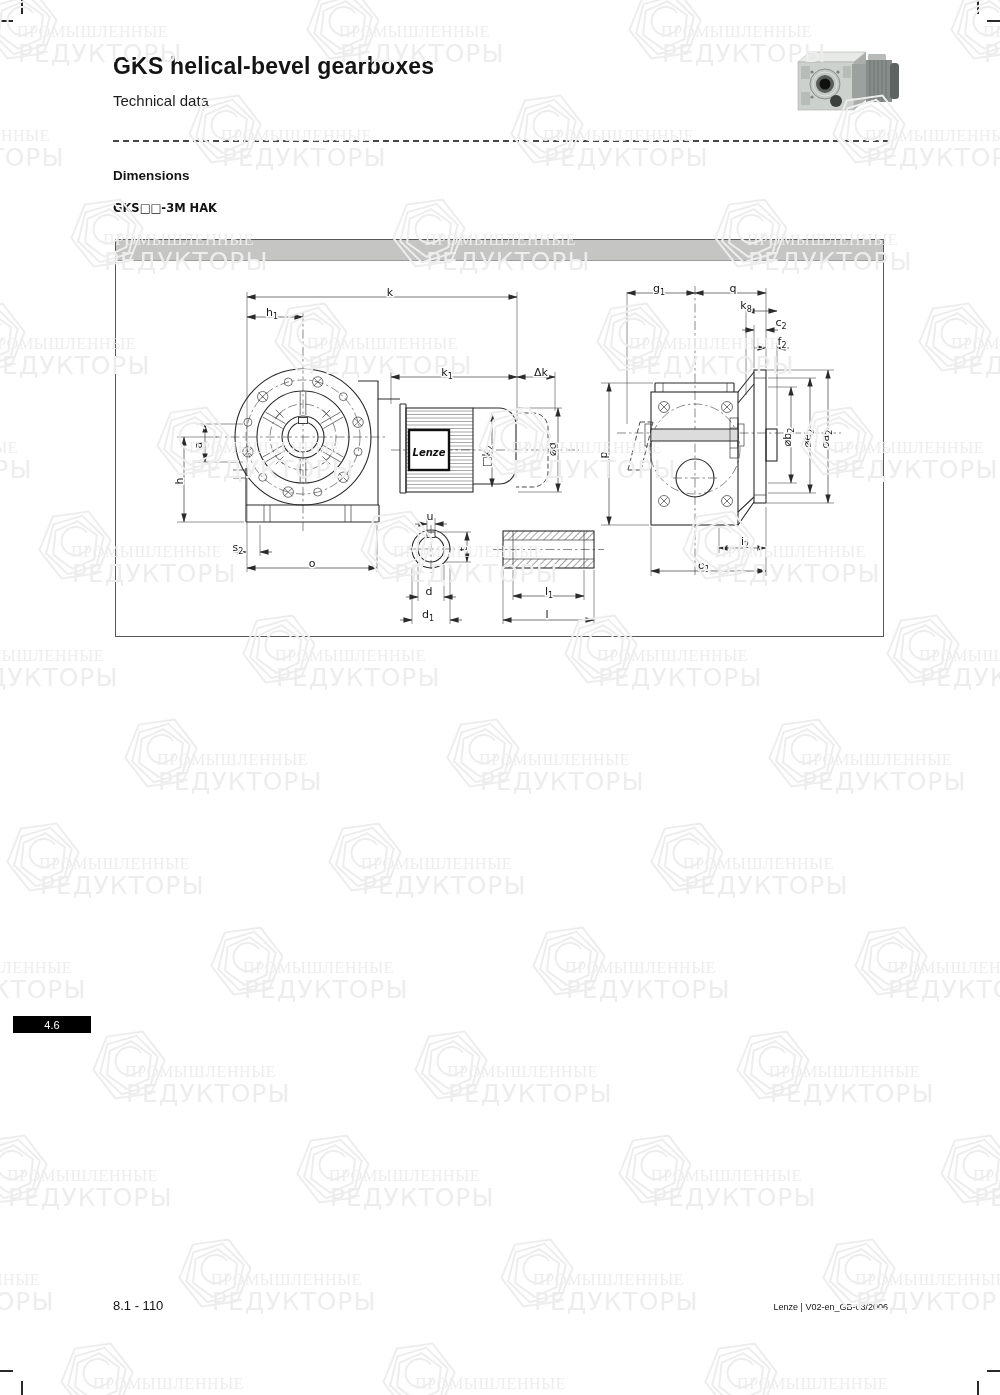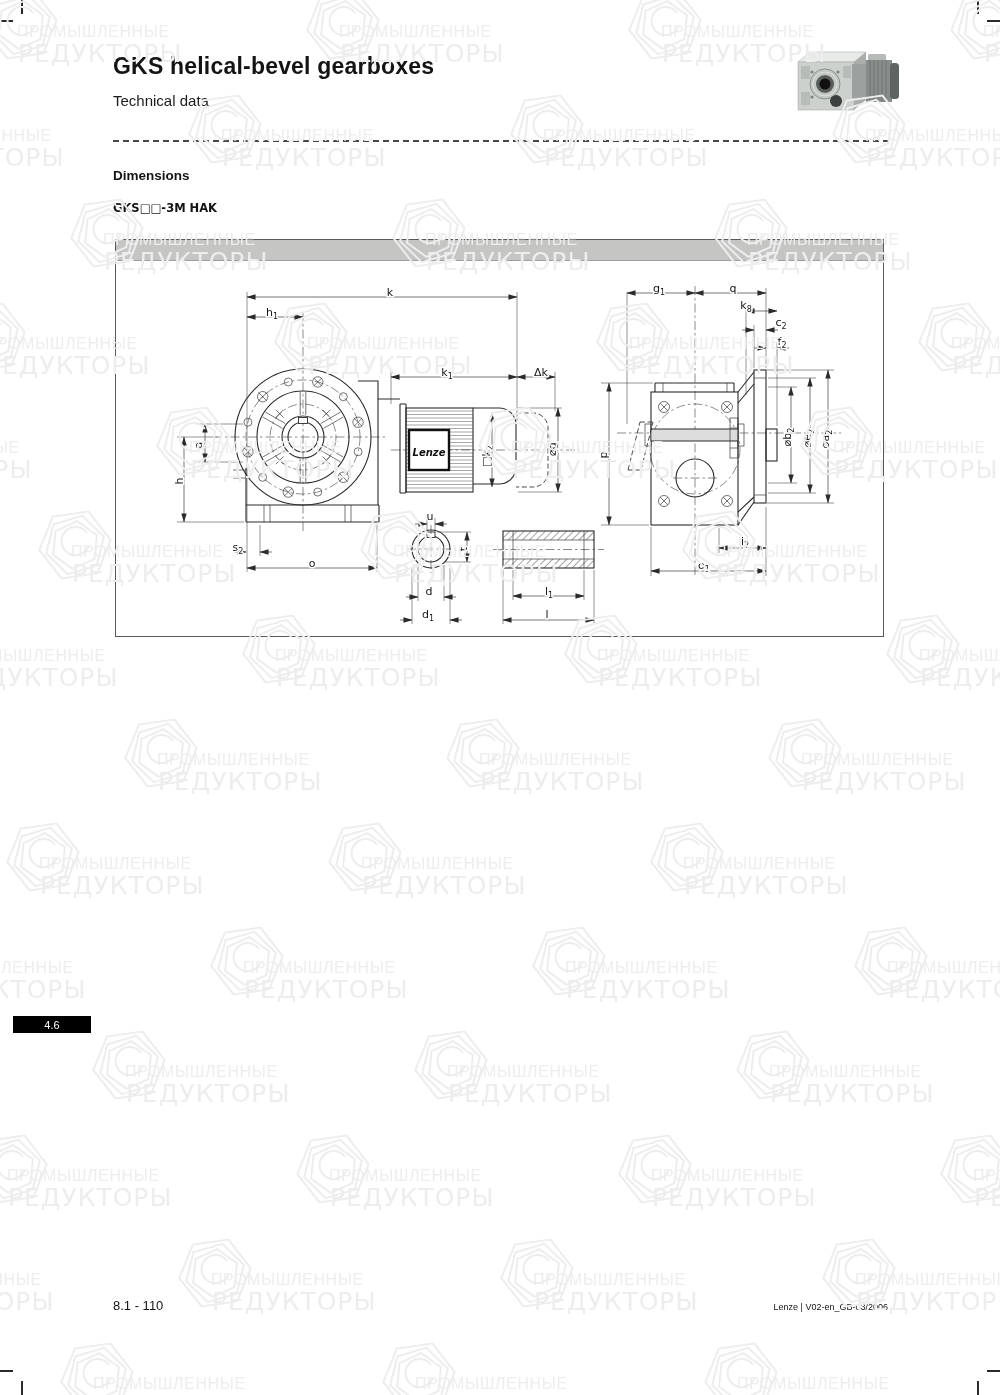--- a/index.html
+++ b/index.html
@@ -38,21 +38,21 @@
        font-size:11px;display:flex;align-items:center;justify-content:center;}
   .footL{left:113px;top:1298px;font-size:13px;color:#141414;}
   .footR{right:112px;top:1302px;font-size:9px;color:#141414;}
   
   .cm{background:#2a2a2a;}
   
   #wm-layer{left:0;top:0;width:1000px;height:1395px;pointer-events:none;z-index:40;overflow:hidden;}
   .wm{position:absolute;width:215px;height:105px;color:#ededed;}
   .wm svg{position:absolute;left:-36px;top:-45px;}
   .wm .t1{position:absolute;left:0;top:0;font-size:16px;line-height:1;letter-spacing:.6px;
-          font-family:Liberation Sans, sans-serif;white-space:nowrap;}
+          font-family:Liberation Serif, serif;white-space:nowrap;}
   .wm .t2{position:absolute;left:1px;top:17px;font-size:25px;line-height:1;letter-spacing:1px;
           font-family:"DejaVu Sans",sans-serif;white-space:nowrap;}
 </style>
 </head>
 <body>
 
 <div class="page">
 
   <div class="abs cm" style="left:21px;top:0;width:2px;height:14px;"></div>
   <div class="abs cm" style="left:0;top:20px;width:13px;height:2px;"></div>

